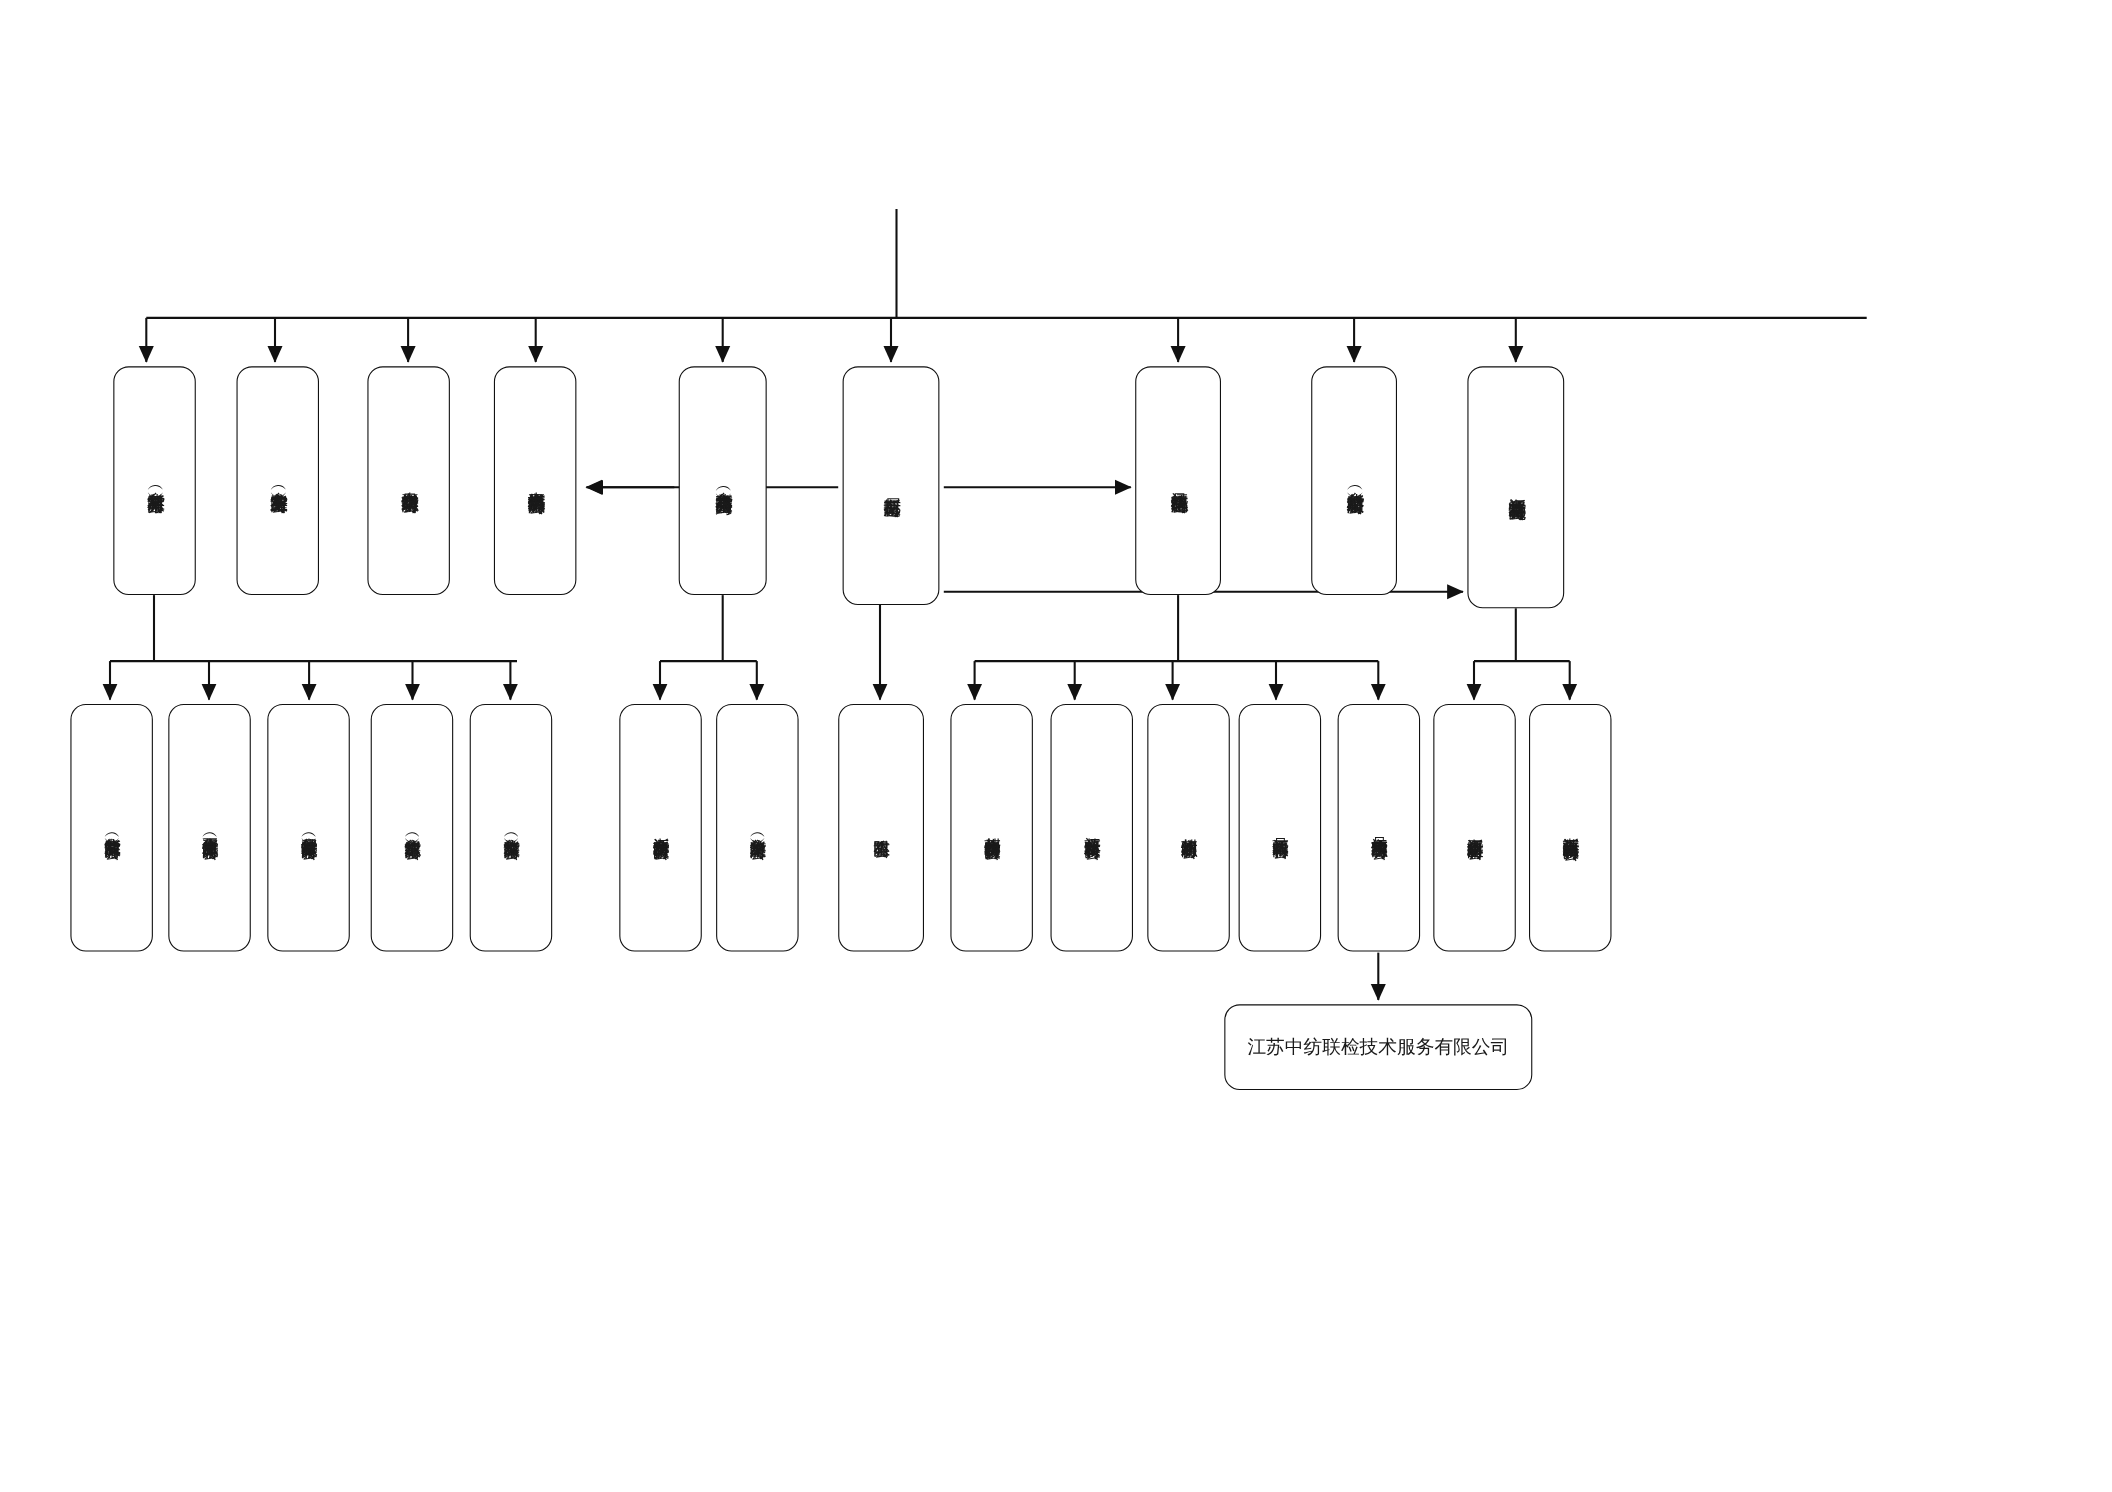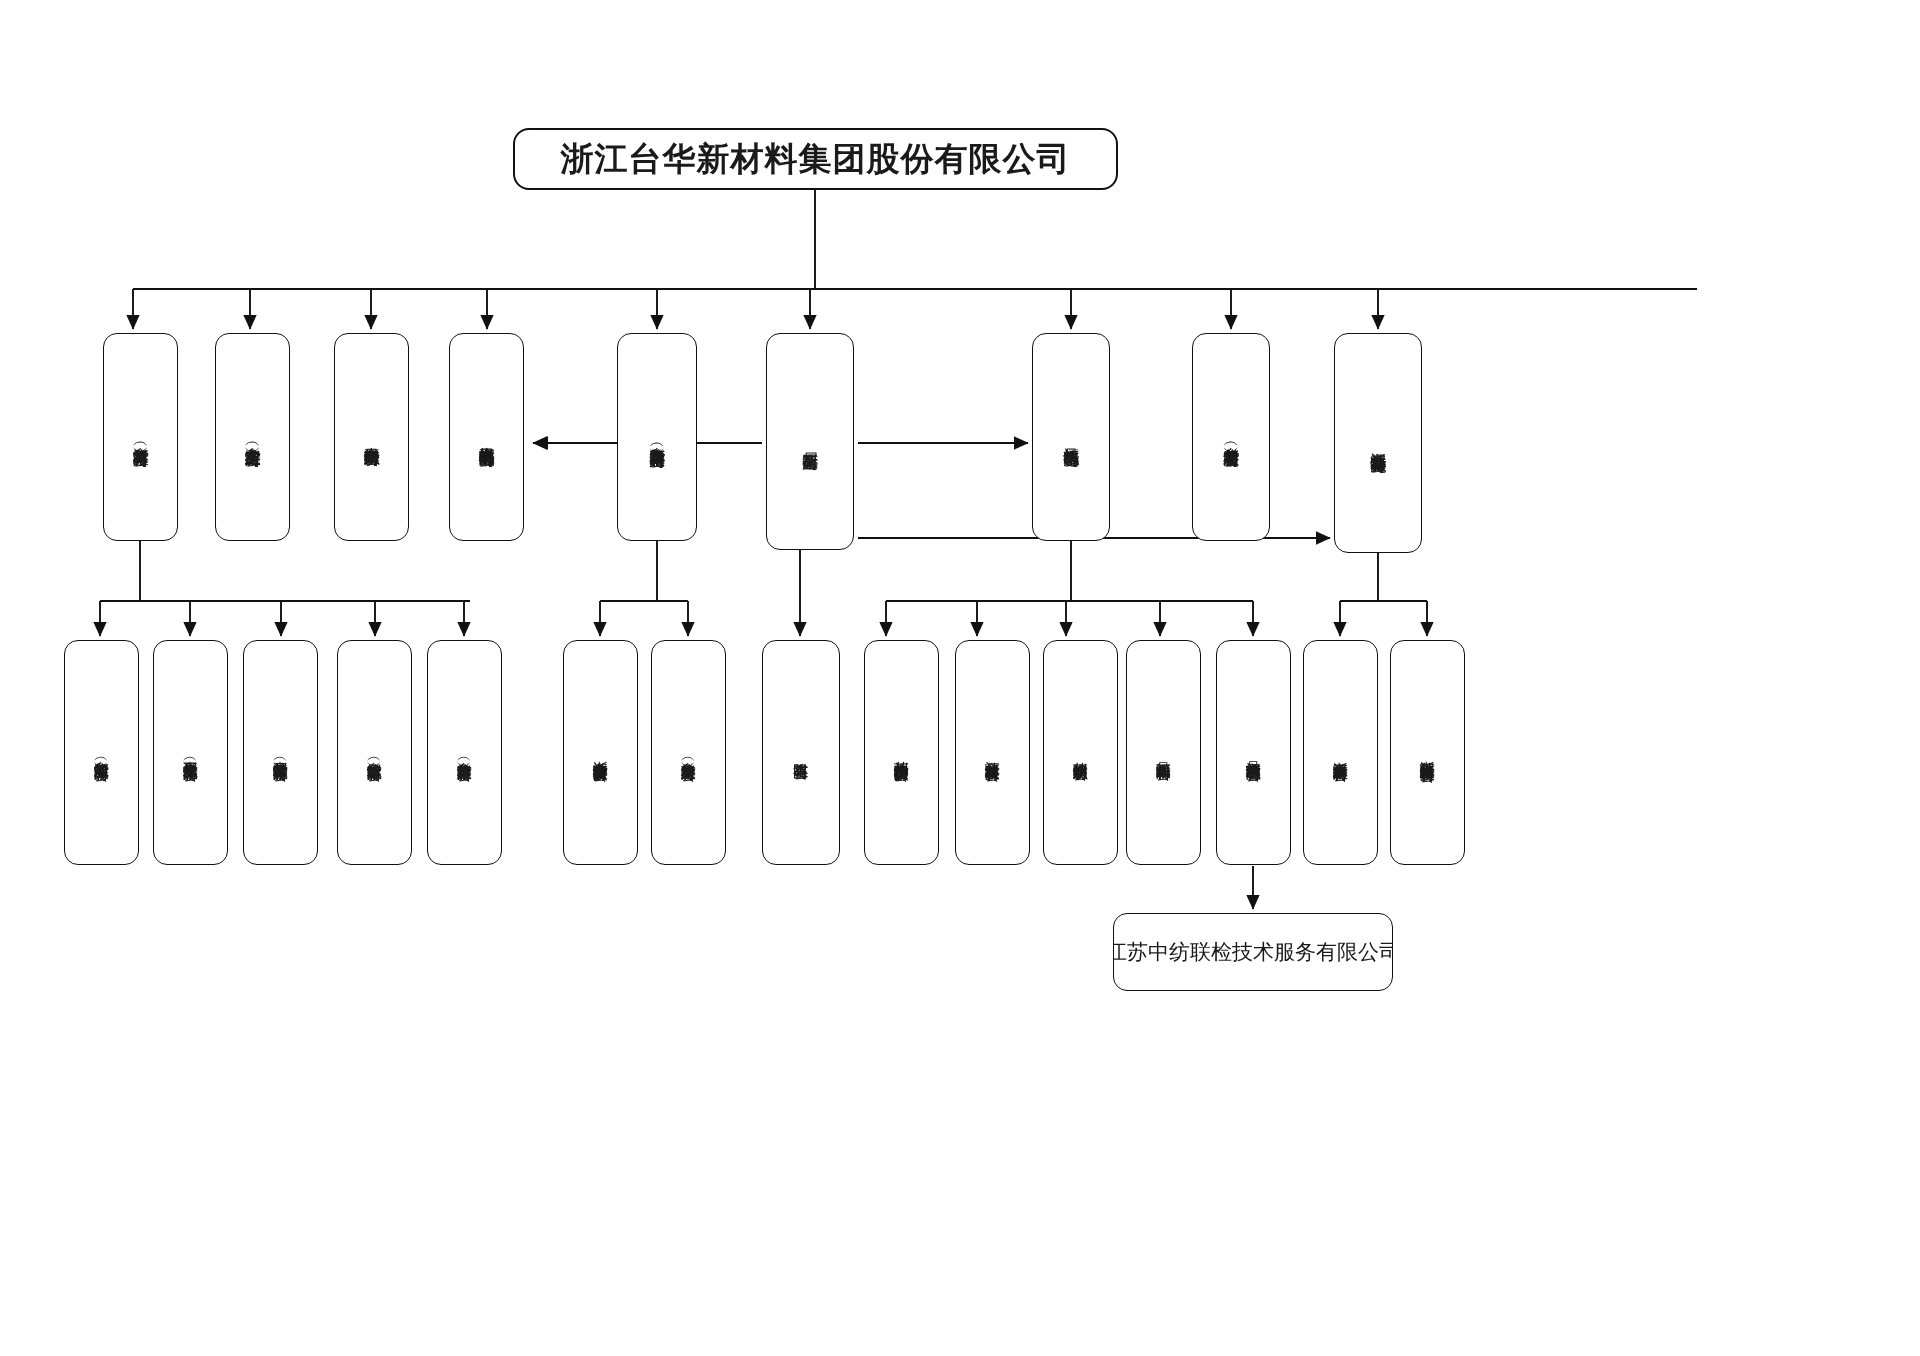--- a/index.html
+++ b/index.html
@@ -54,21 +54,21 @@
     writing-mode: vertical-rl;
     text-orientation: upright;
     font-size: 16px;
     line-height: 1.16;
     letter-spacing: 0.5px;
     text-align: center;
     max-height: 100%;
     white-space: nowrap;
   }
   .label.horiz {
-    font-size: 21px;
+    font-size: 17px;
     line-height: 1.3;
     text-align: center;
     white-space: nowrap;
   }
   .label.vert.small {
     font-size: 15px;
   }
 </style>
 </head>
 <body>
@@ -129,23 +129,20 @@
 
       <path d="M1378,553 L1378,601"></path>
       <path d="M1340,601 L1427,601"></path>
       <path d="M1340,601 L1340,636" marker-end="url(#arw)"></path>
       <path d="M1427,601 L1427,636" marker-end="url(#arw)"></path>
 
       <path d="M1253,866 L1253,909" marker-end="url(#arw)"></path>
     </g>
   </svg>
 
-  <div class="node root" style="left:513px; top:128px; width:605px; height:62px;">
-    <span class="label">浙江台华新材料集团股份有限公司</span>
-  </div>
 
   <div class="node" style="left:103px; top:333px; width:75px; height:208px;">
     <span class="label vert">台华新材（江苏）有限公司</span>
   </div>
   <div class="node" style="left:215px; top:333px; width:75px; height:208px;">
     <span class="label vert">台华实业（上海）有限公司</span>
   </div>
   <div class="node" style="left:334px; top:333px; width:75px; height:208px;">
     <span class="label vert">嘉兴市华昌纺织有限公司</span>
   </div>

